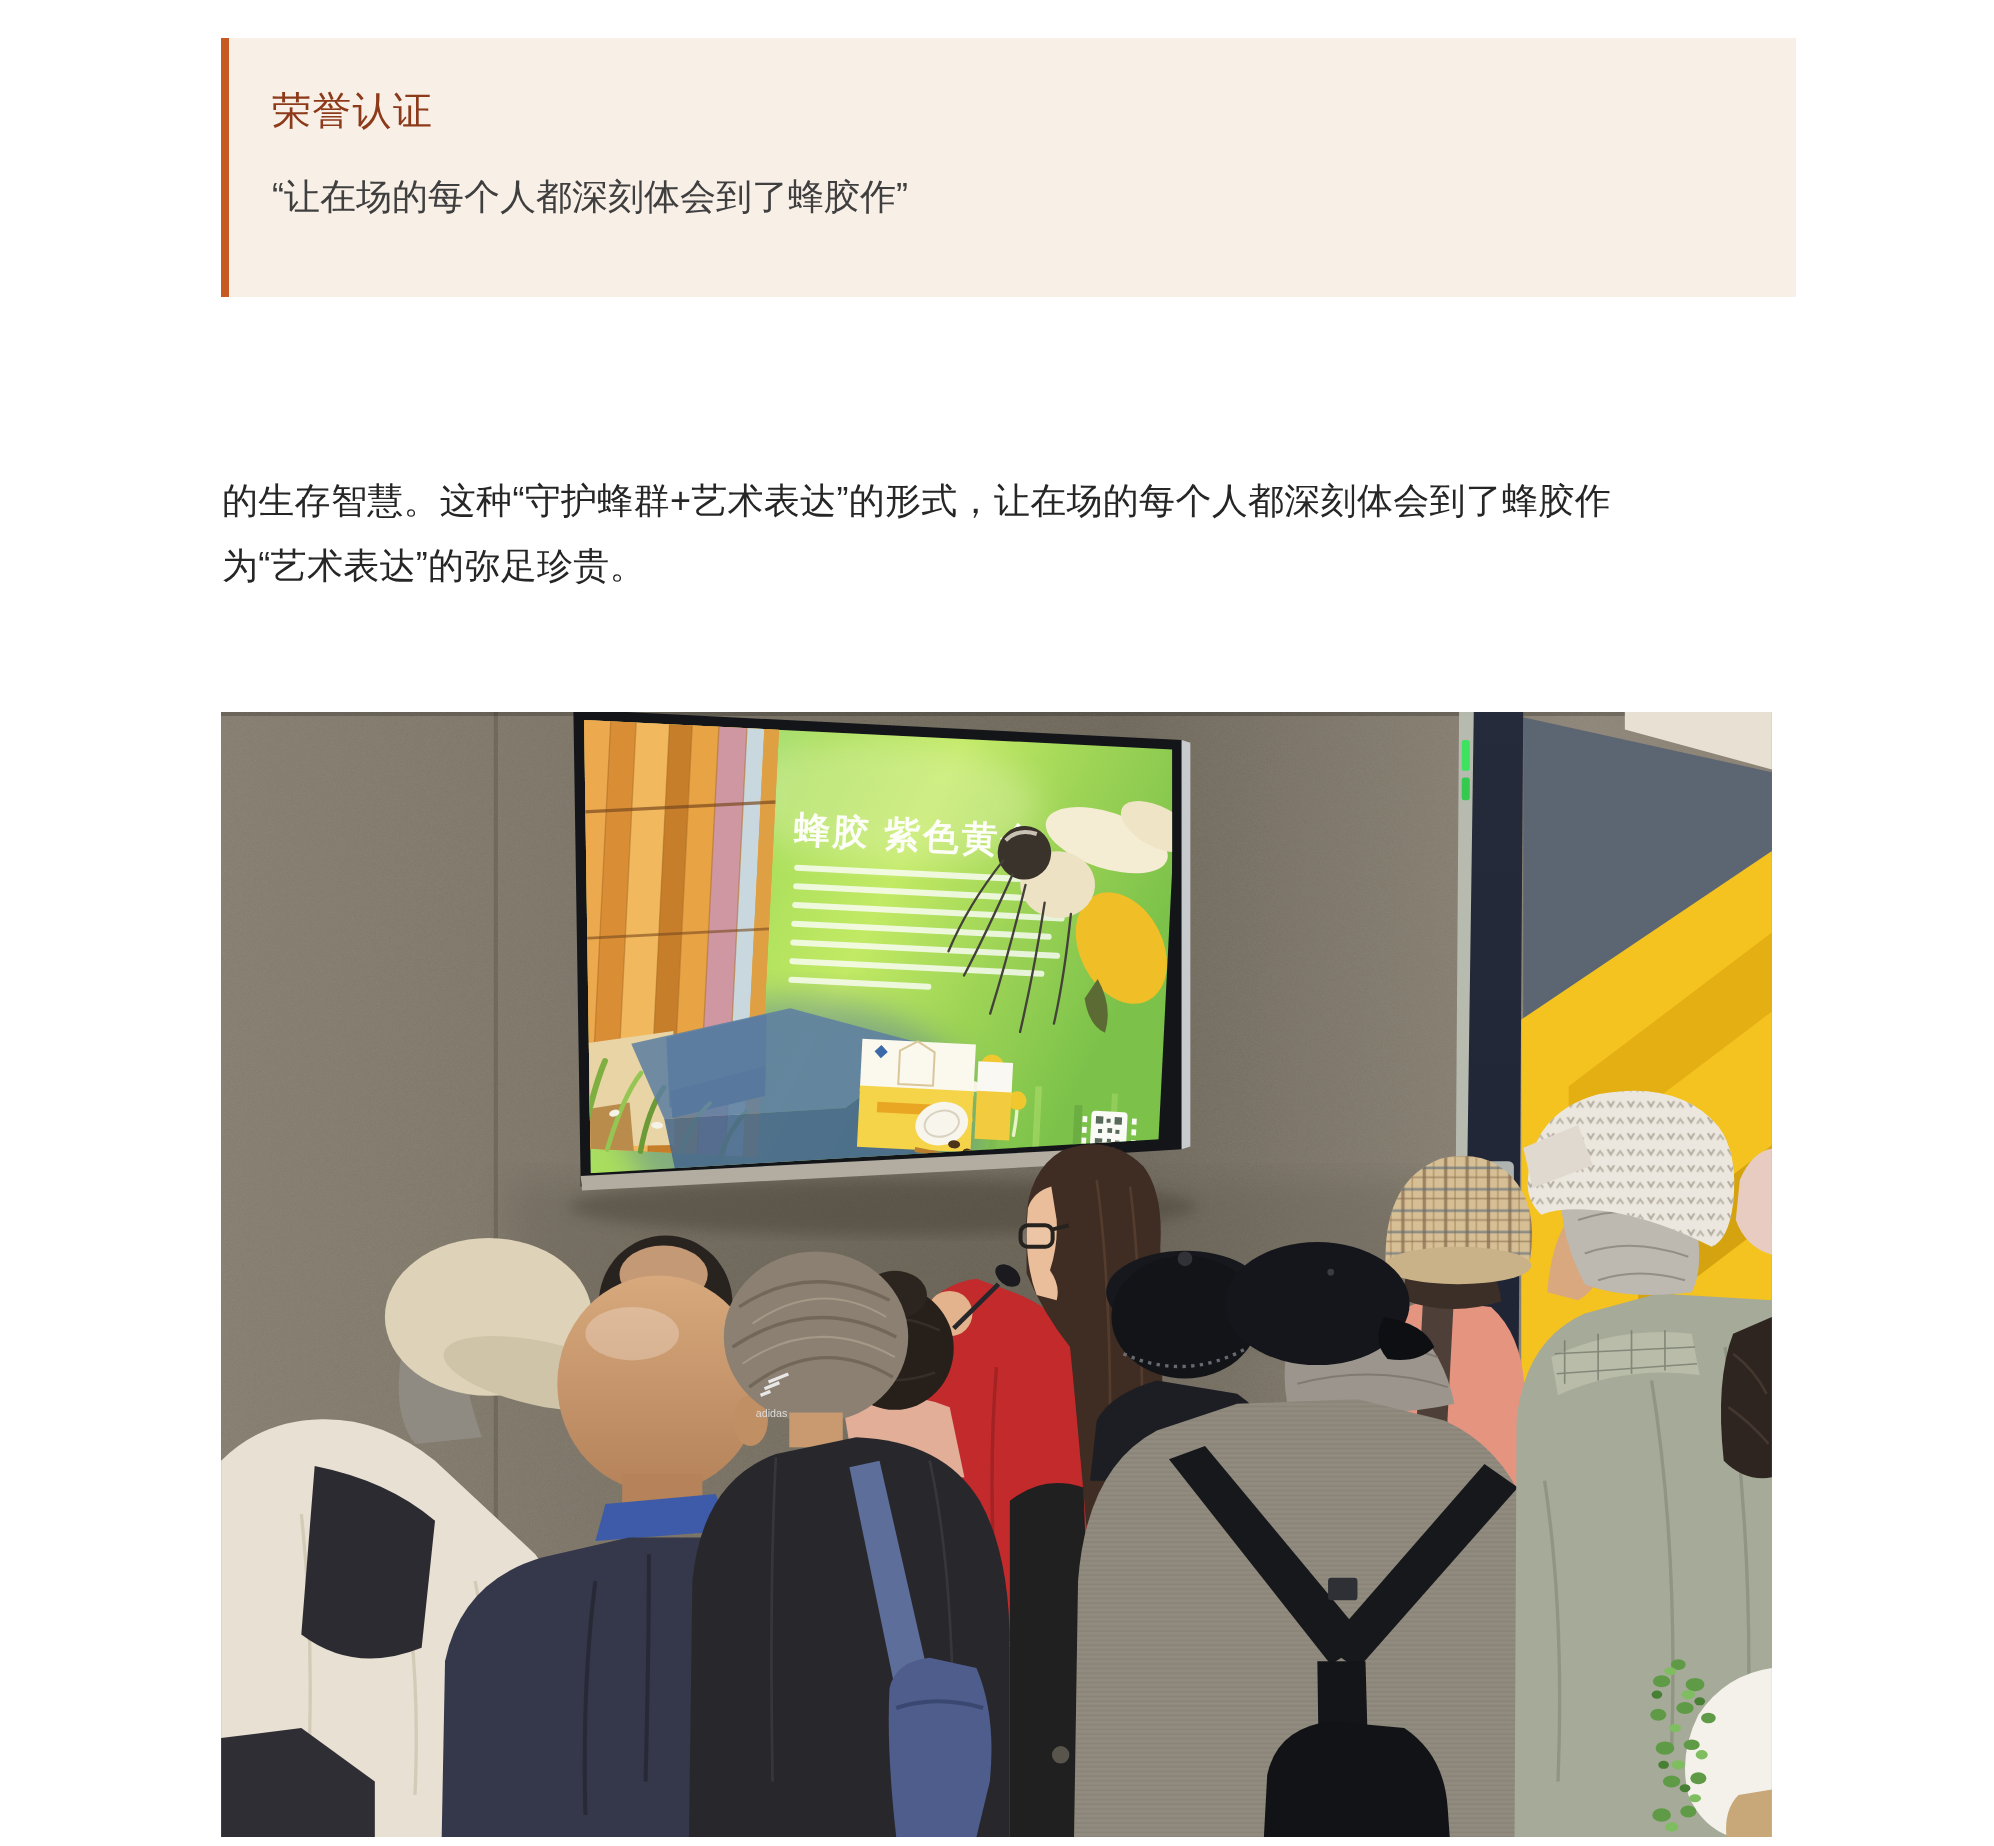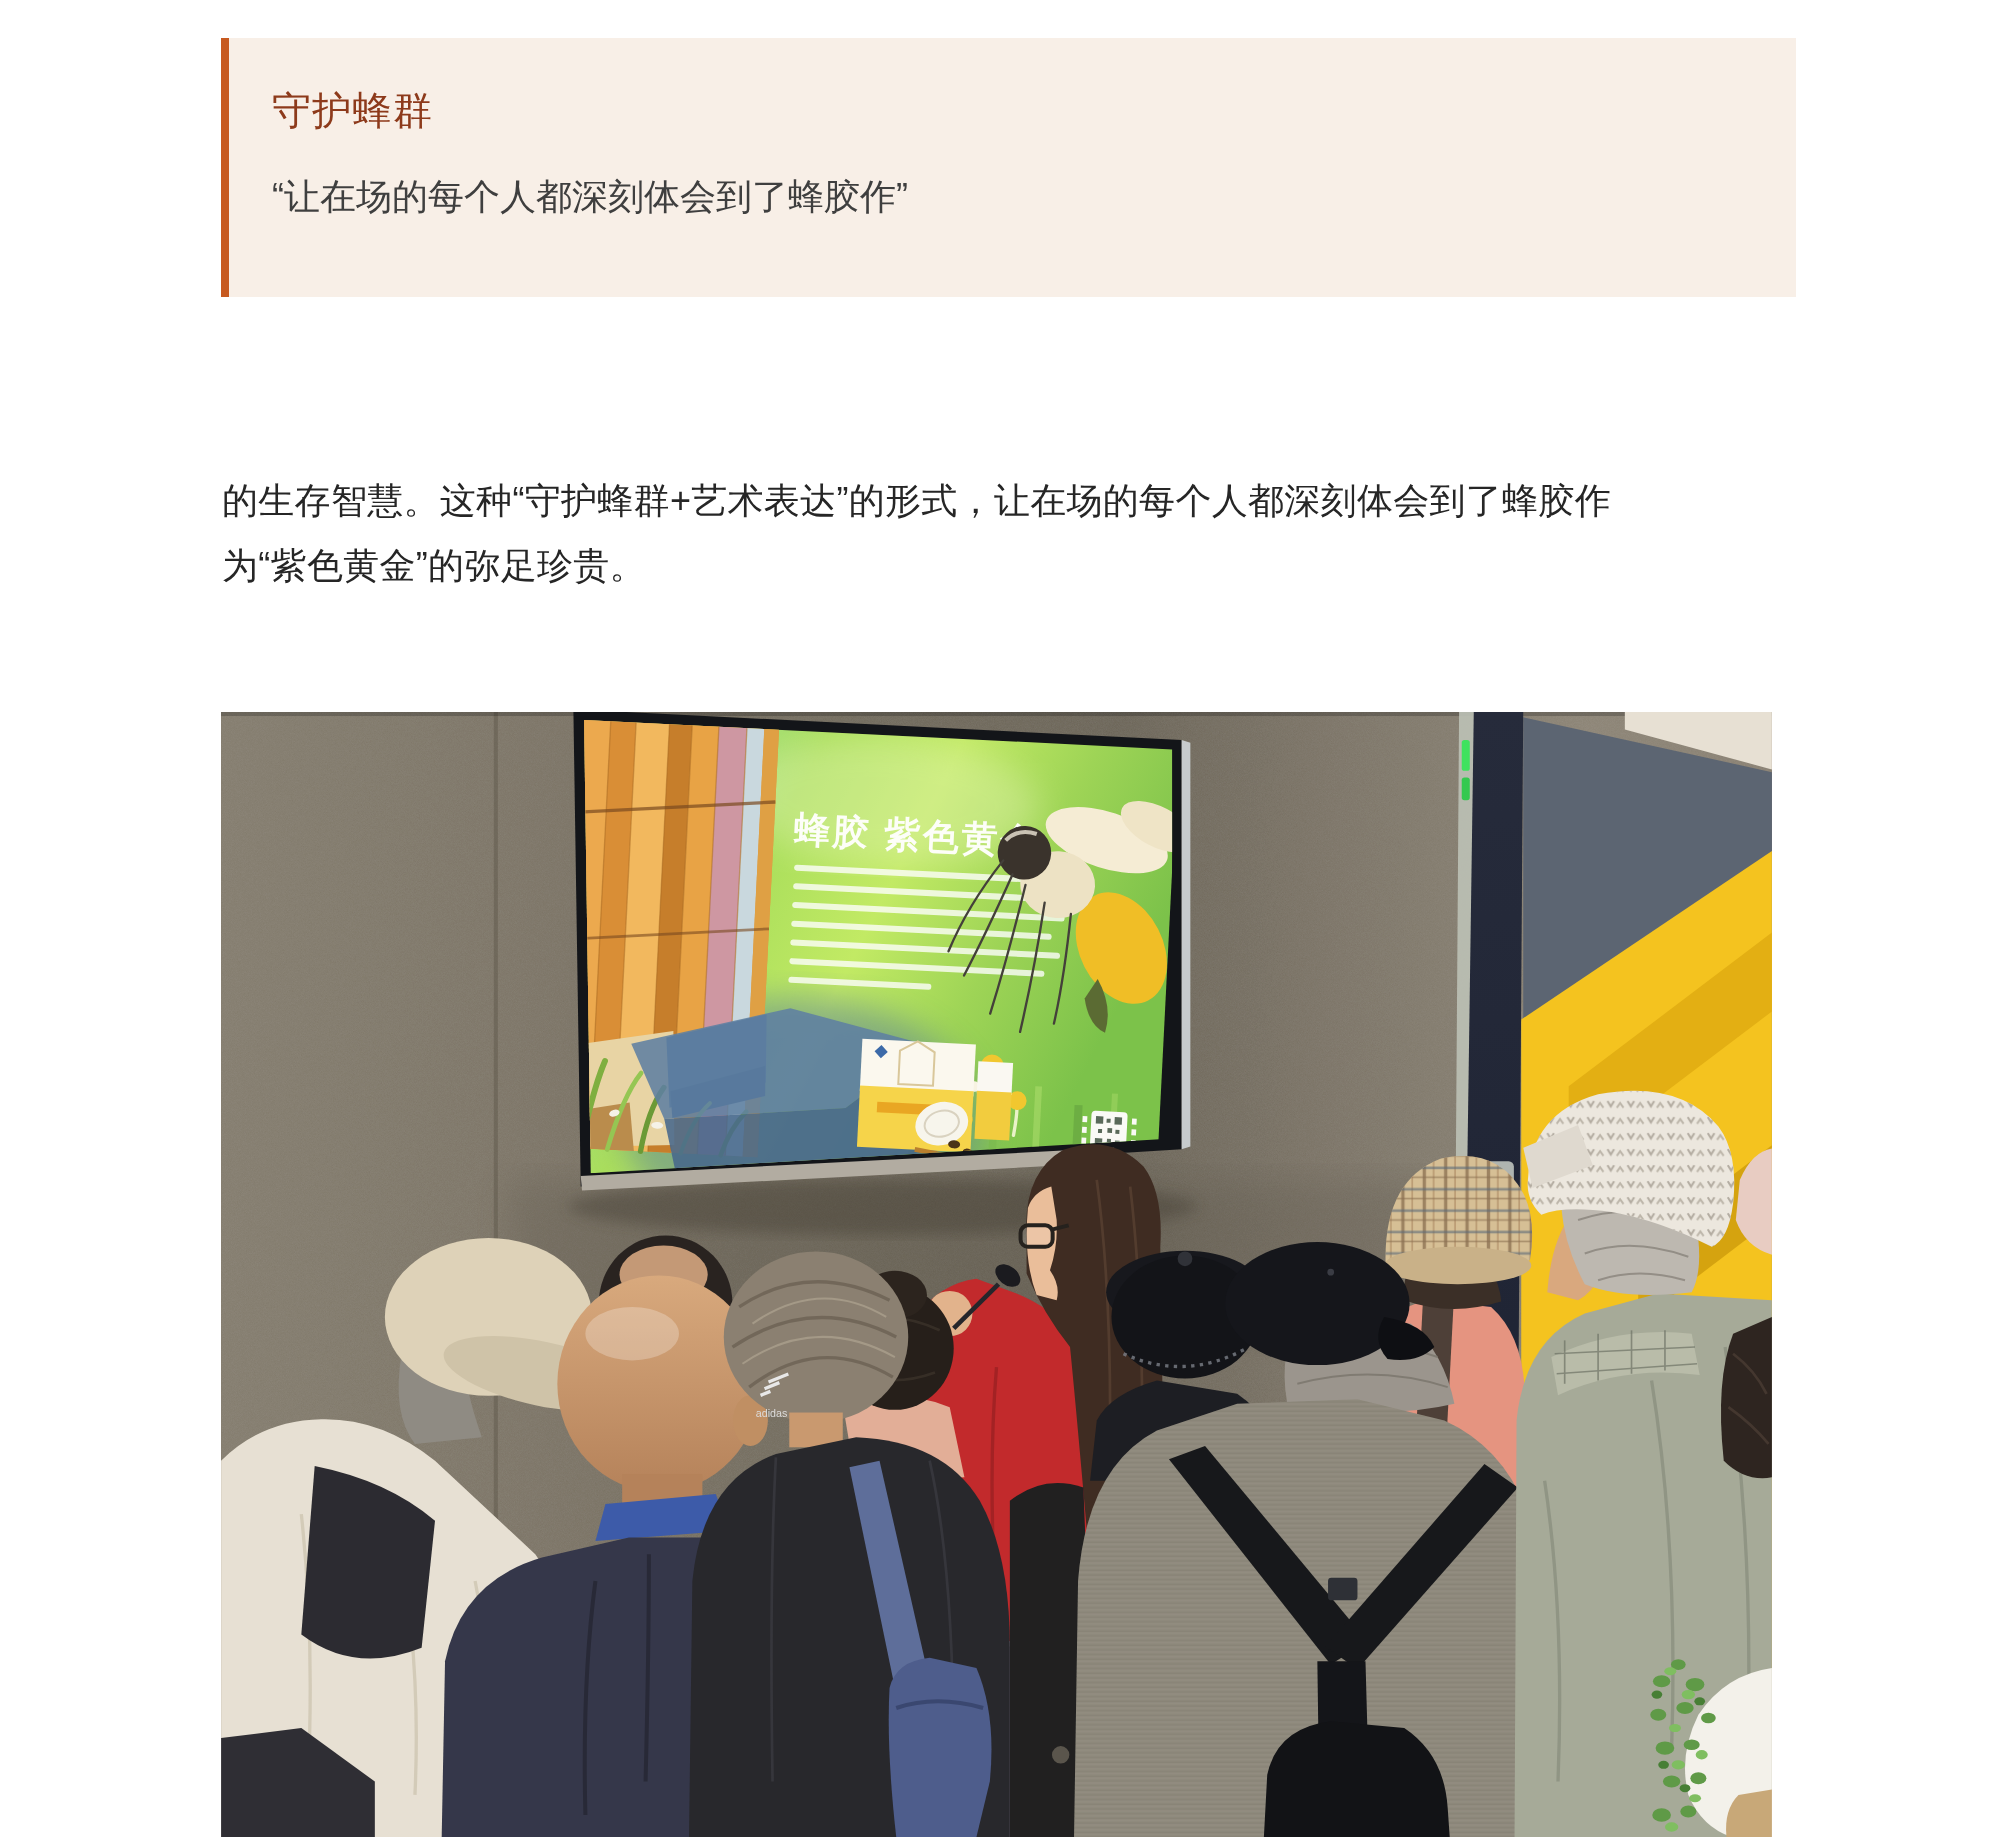--- a/index.html
+++ b/index.html
@@ -17,27 +17,27 @@
   .photo{position:absolute;left:221px;top:712px;width:1551px;height:1125px;margin:0;
          overflow:hidden;background:#6F6859;}
   .photo svg{display:block;width:1551px;height:1125px;}
 </style>
 </head>
 <body>
 
 <div class="page">
 
   <section class="callout">
-    <h2>守护蜂群</h2>
+    <h2>荣誉认证</h2>
     <p class="citem first">“让在场的每个人都深刻体会到了蜂胶作”</p>
   </section>
 
   <div class="para">
     <div>的生存智慧。这种“守护蜂群+艺术表达”的形式，让在场的每个人都深刻体会到了蜂胶作</div>
-    <div>为“紫色黄金”的弥足珍贵。</div>
+    <div>为“艺术表达”的弥足珍贵。</div>
   </div>
 
   <figure class="photo">
     <svg viewBox="0 0 2320 1683" xmlns="http://www.w3.org/2000/svg">
       <defs>
         <linearGradient id="wallGrad" x1="0" y1="0" x2="1" y2="0">
           <stop offset="0" stop-color="#837B6C"></stop>
             <stop offset="0.2" stop-color="#7B7364"></stop>
           <stop offset="0.42" stop-color="#6F6859"></stop>
             <stop offset="0.58" stop-color="#6A6355"></stop>

